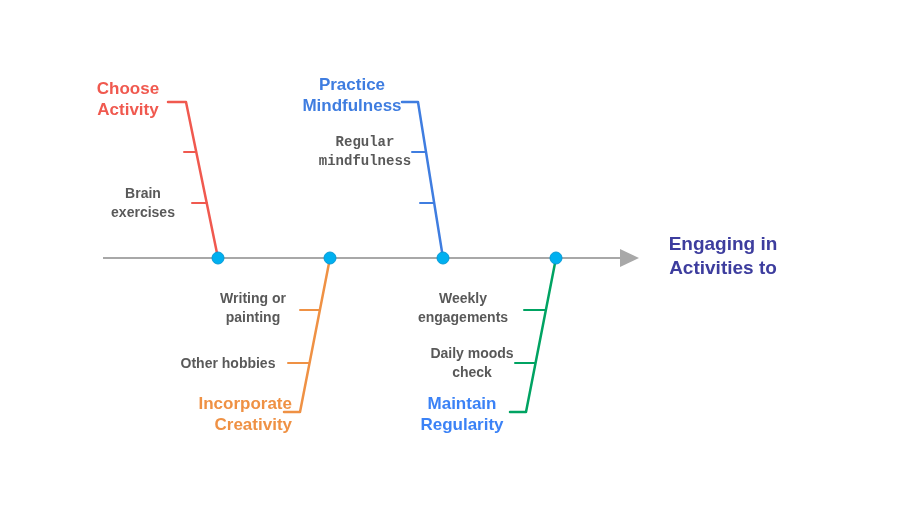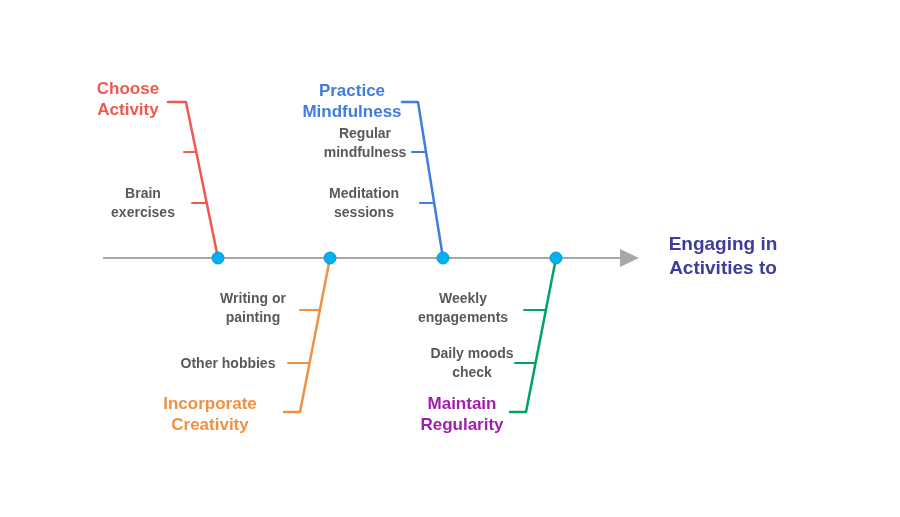--- a/index.html
+++ b/index.html
@@ -11,21 +11,21 @@
     font-family: "Liberation Sans", sans-serif;
     overflow: hidden;
   }
   .canvas svg { position: absolute; left: 0; top: 0; }
   .txt { position: absolute; text-align: center; }
   .branch-label { font-size: 17px; font-weight: bold; line-height: 1.25; }
   .sub-item { font-size: 14px; font-weight: bold; color: #595959; line-height: 1.35; }
   .c-red    { color: #f0594f; }
   .c-blue   { color: #3f7de0; }
   .c-orange { color: #ef9144; }
-  .c-green  { color: #a21caf; }
+  .c-green  { color: #3b82f6; }
   .effect-title {
     position: absolute;
     left: 653px; top: 232px; width: 140px;
     font-size: 19px; font-weight: bold; line-height: 1.25;
     color: #3d3d9e; text-align: center;
   }
 </style>
 </head>
 <body>
 
@@ -53,30 +53,29 @@
     <line x1="515" y1="363" x2="535" y2="363" stroke="#00a362" stroke-width="2" stroke-linecap="round"></line>
 
     <circle cx="218" cy="258" r="6" fill="#00b0f0" stroke="#089ad6" stroke-width="1"></circle>
     <circle cx="330" cy="258" r="6" fill="#00b0f0" stroke="#089ad6" stroke-width="1"></circle>
     <circle cx="443" cy="258" r="6" fill="#00b0f0" stroke="#089ad6" stroke-width="1"></circle>
     <circle cx="556" cy="258" r="6" fill="#00b0f0" stroke="#089ad6" stroke-width="1"></circle>
   </svg>
 
   <div class="txt branch-label c-red" style="left:68px; top:78px; width:120px;">Choose Activity</div>
 
-  <div class="txt branch-label c-blue" style="left:287px; top:80px; width:130px;">Practice Mindfulness</div>
+  <div class="txt branch-label c-blue" style="left:287px; top:74px; width:130px;">Practice Mindfulness</div>
 
-  <div class="txt branch-label c-orange" style="left:140px; top:393px; width:140px;">Incorporate Creativity</div>
+  <div class="txt branch-label c-orange" style="left:152px; top:393px; width:140px;text-align:right;">Incorporate Creativity</div>
 
   <div class="txt branch-label c-green" style="left:397px; top:393px; width:130px;">Maintain Regularity</div>
 
   <div class="txt sub-item" style="left:97px; top:184px; width:92px;">Brain exercises</div>
 
-  <div class="txt sub-item" style="left:315px; top:124px; width:100px;">Regular mindfulness</div>
-  <div class="txt sub-item" style="left:309px; top:184px; width:110px;">Meditation sessions</div>
+  <div class="txt sub-item" style="left:315px; top:133px; width:100px;font-family:Liberation Mono, monospace;">Regular mindfulness</div>
 
   <div class="txt sub-item" style="left:208px; top:289px; width:90px;">Writing or painting</div>
   <div class="txt sub-item" style="left:408px; top:289px; width:110px;">Weekly engagements</div>
 
   <div class="txt sub-item" style="left:168px; top:354px; width:120px;">Other hobbies</div>
   <div class="txt sub-item" style="left:422px; top:344px; width:100px;">Daily moods check</div>
 
   <div class="effect-title">Engaging in Activities to</div>
 
 </div>

